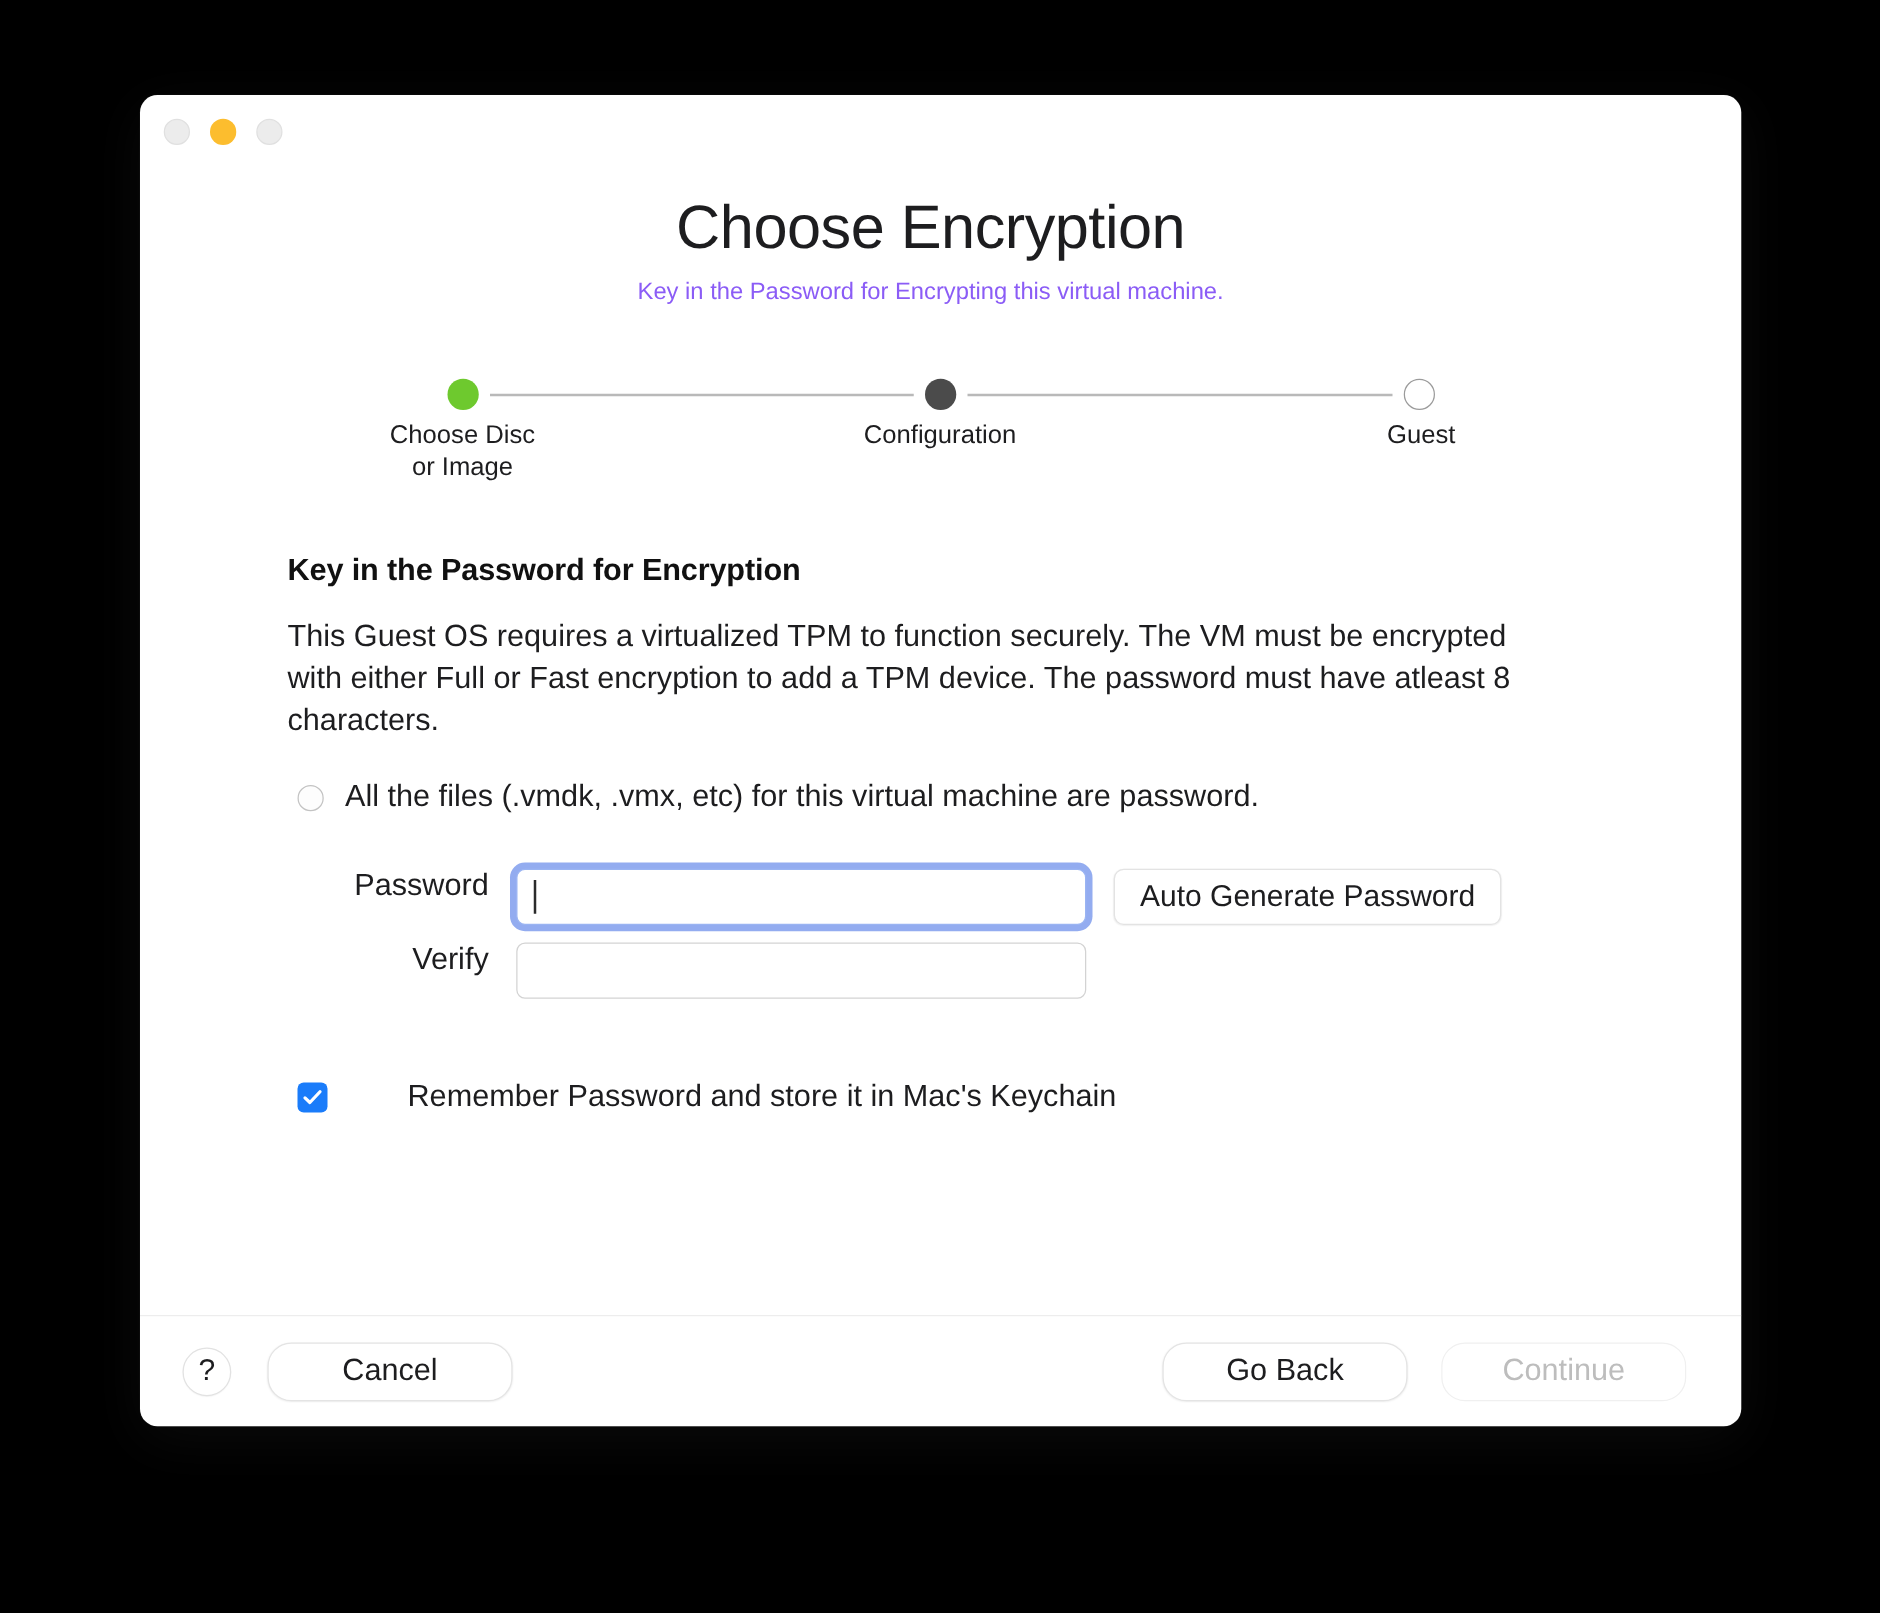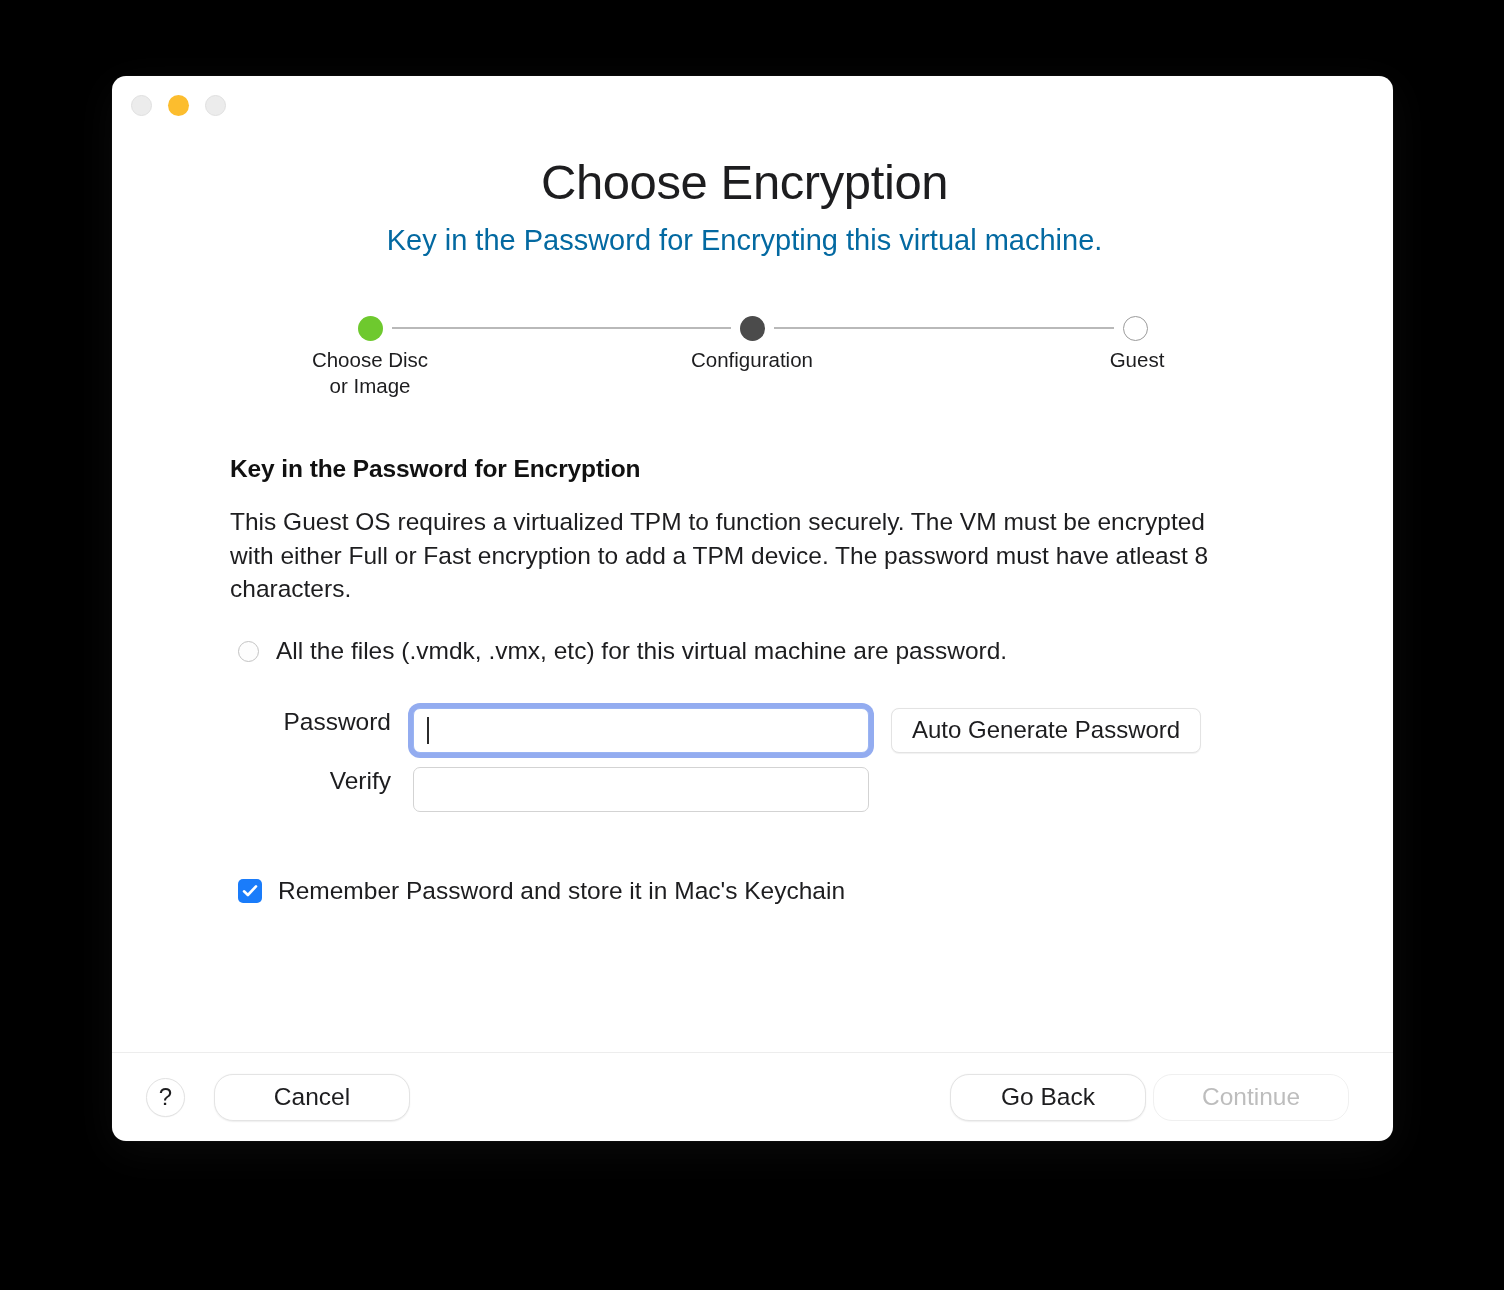--- a/index.html
+++ b/index.html
@@ -68,23 +68,23 @@
   }
   .header-title {
     font-size: 49px;
     font-weight: 400;
     color: #1d1d1f;
     letter-spacing: -0.4px;
     line-height: 1.08;
     margin: 0;
   }
   .header-subtitle {
-    font-size: 29px;
+    font-size: 19px;
     font-weight: 400;
-    color: #0369a1;
+    color: #8b5cf6;
     margin: 13px 0 0 0;
     line-height: 1.25;
   }
 
   
   .stepper {
     flex: 0 0 auto;
     position: relative;
     margin: 55px auto 0 auto;
     width: 790px;
@@ -270,20 +270,21 @@
     color: #1d1d1f;
     box-shadow: 0 0.5px 1px rgba(0,0,0,0.06);
     cursor: default;
   }
 
   
   .check-row {
     display: flex;
     align-items: center;
     margin-top: 58px;
+    gap: 48px;
   }
   .checkbox {
     flex: 0 0 auto;
     width: 24px;
     height: 24px;
     border-radius: 5px;
     background: #1a7cfa;
     margin: 0 16px 0 8px;
     position: relative;
   }
@@ -332,21 +333,21 @@
   }
   .btn.cancel { margin-left: 29px; }
   .btn.disabled {
     color: #bdbdbd;
     border-color: #f0f0f0;
     box-shadow: none;
   }
   .footer-right {
     margin-left: auto;
     display: flex;
-    gap: 7px;
+    gap: 27px;
   }
 </style>
 </head>
 <body>
 
 <div class="desktop">
   <div class="window">
 
     <div class="titlebar">
       <div class="traffic">

